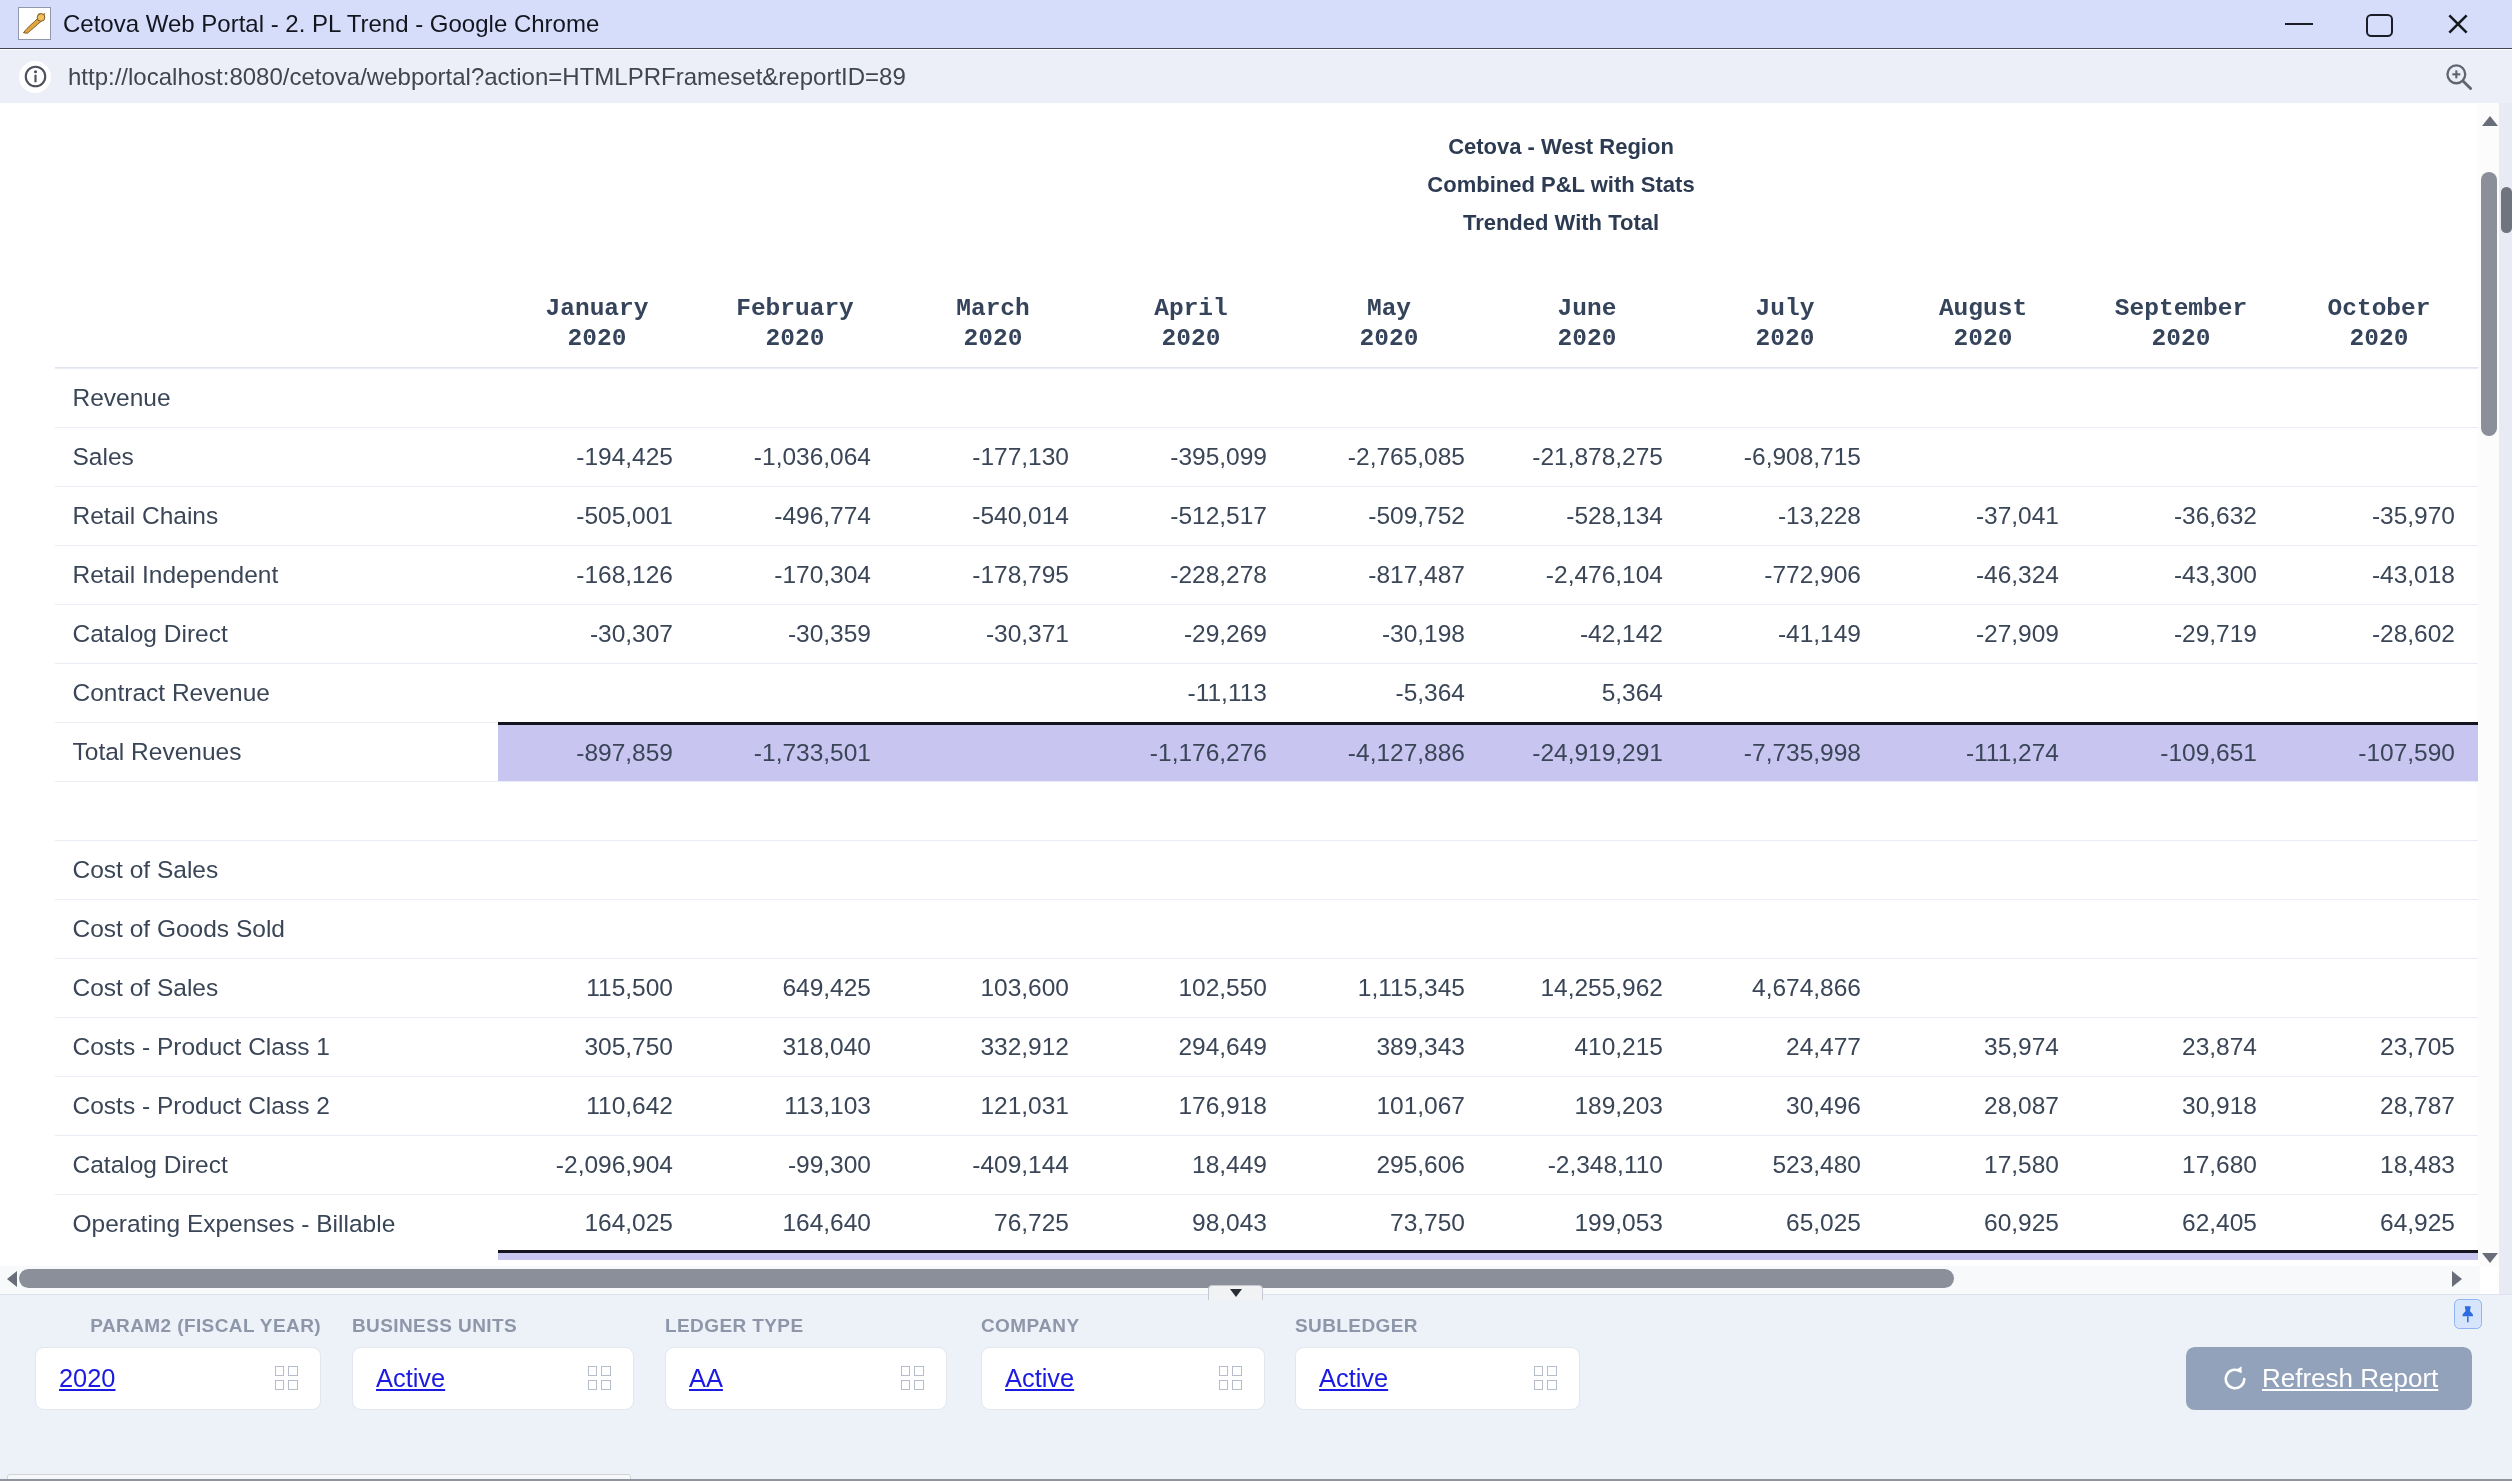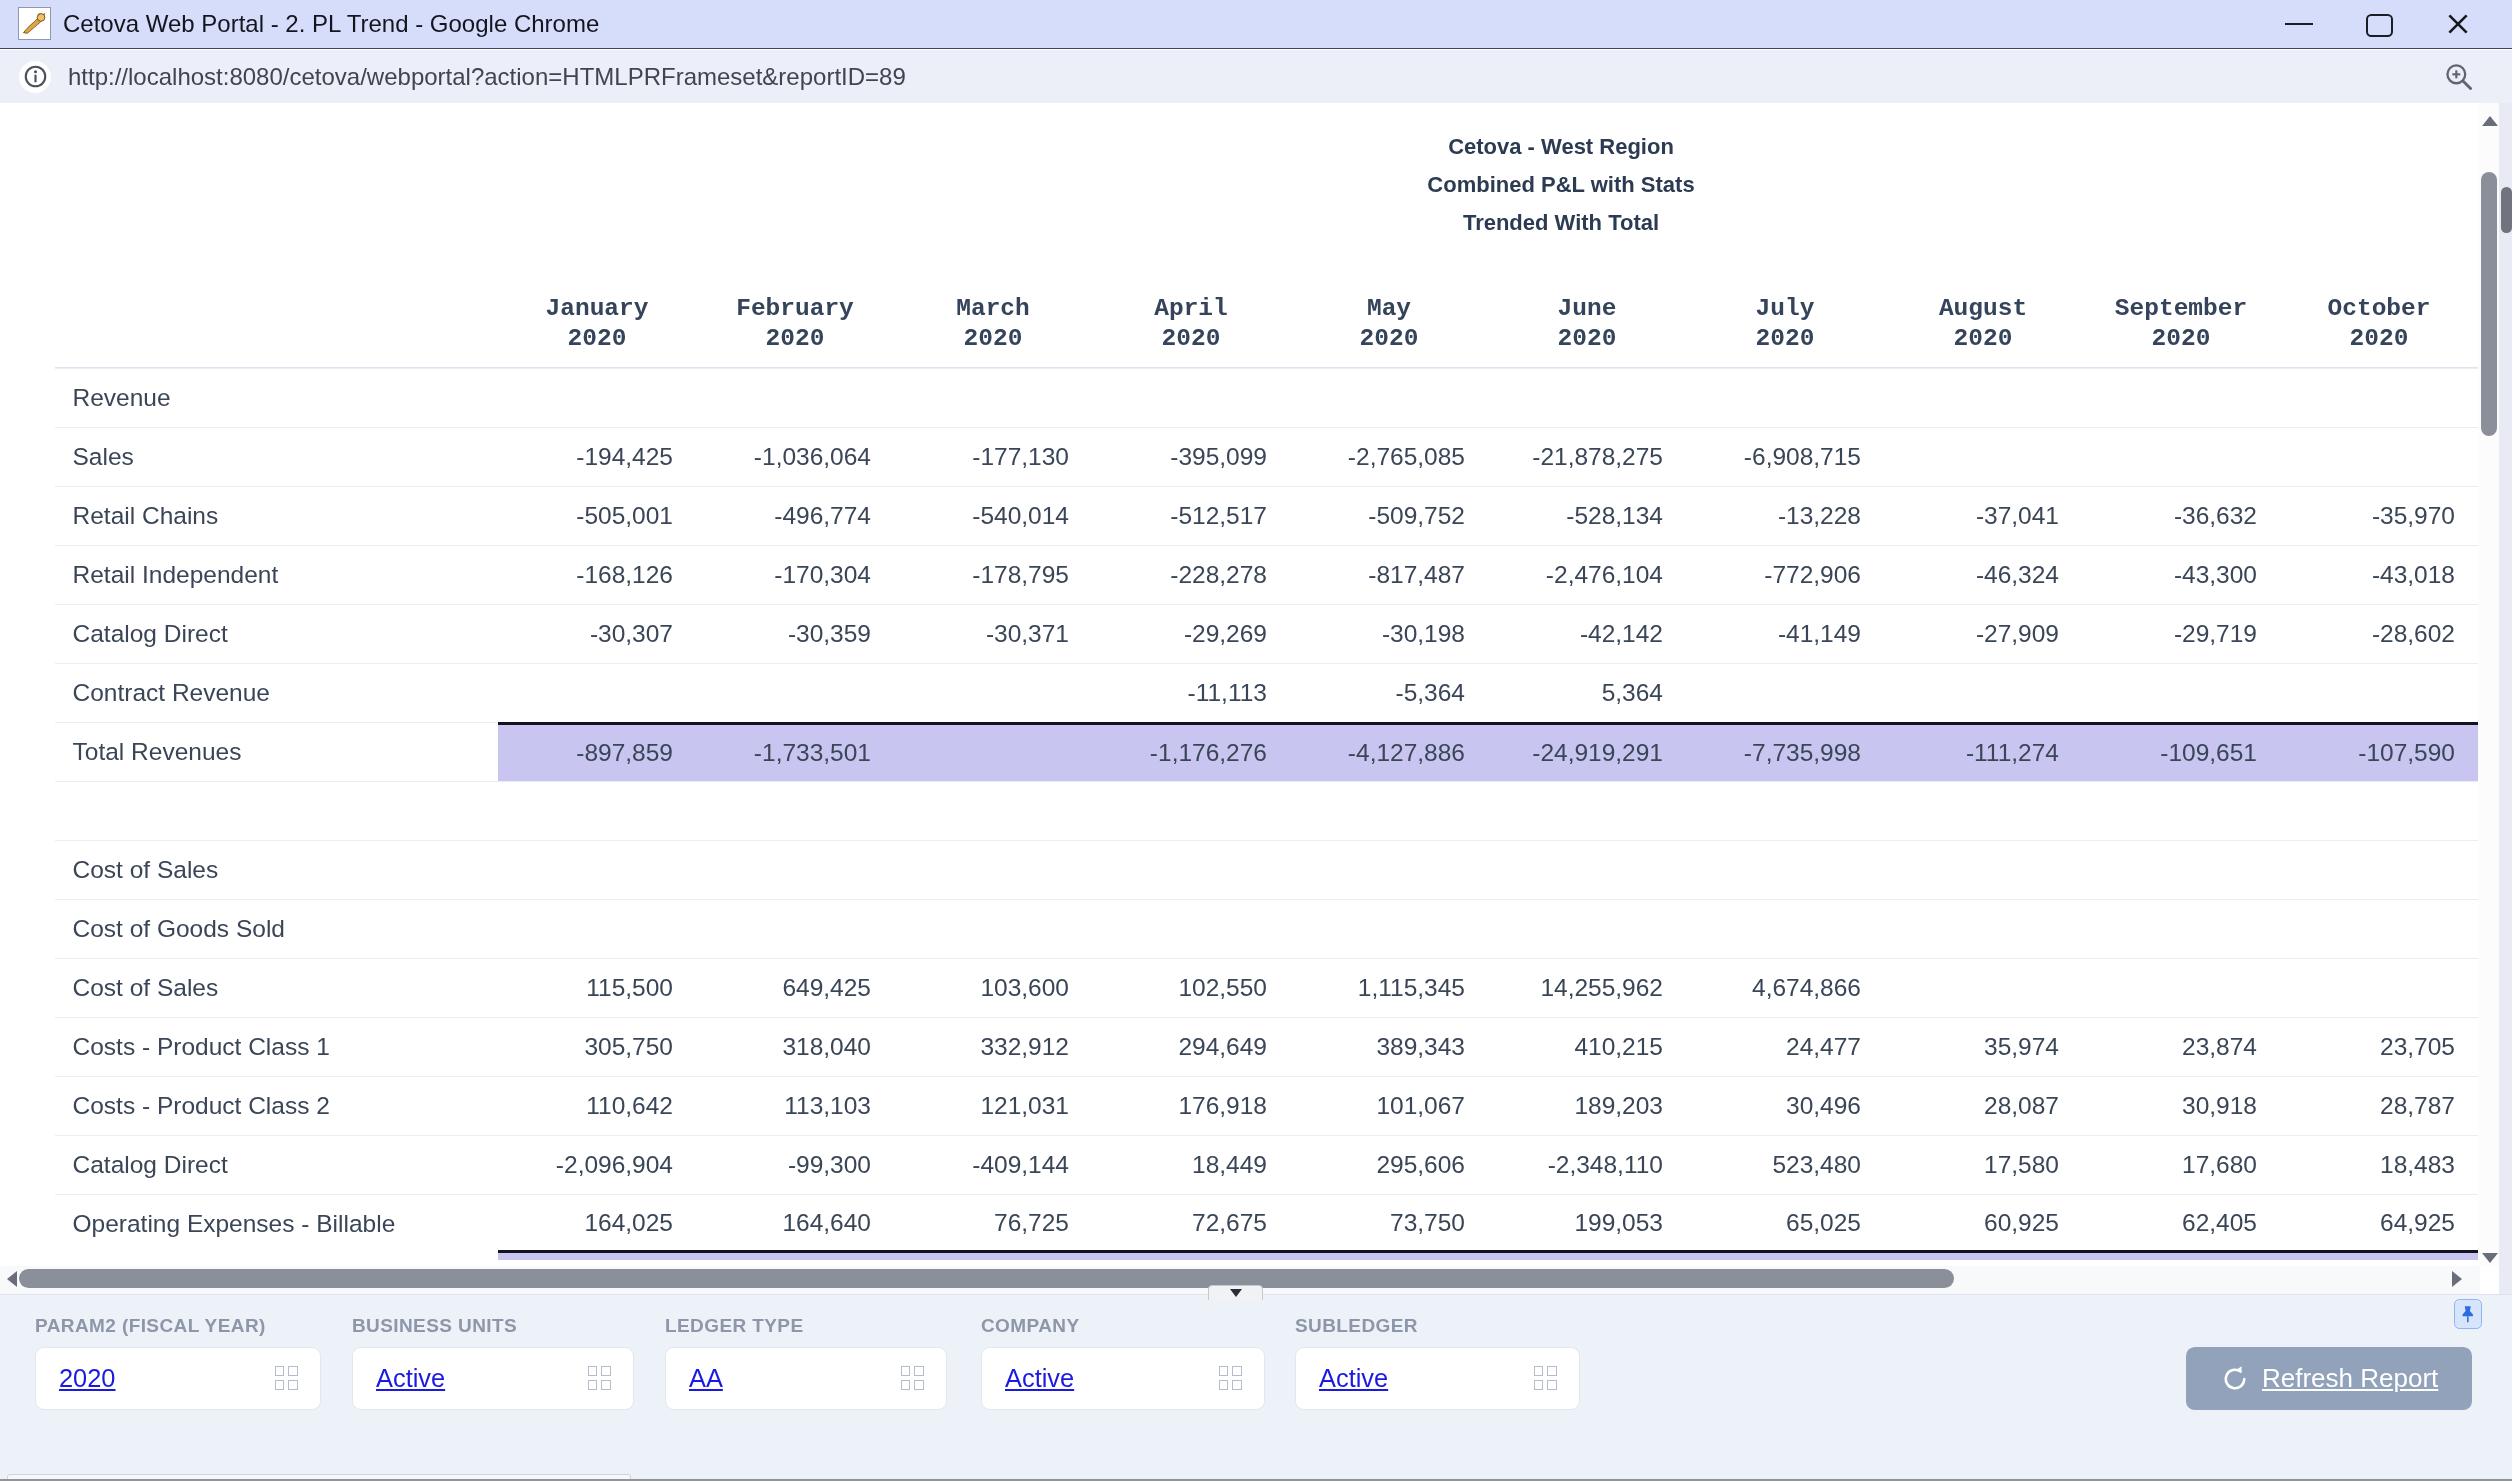--- a/index.html
+++ b/index.html
@@ -98,21 +98,21 @@
   }
   .param-link{
     position:absolute;left:23px;top:0;height:61px;line-height:61px;
     font-size:25.4px;color:#1b1ae2;text-decoration:underline;white-space:nowrap;
   }
   .grid-icon{
     position:absolute;right:21px;top:18.4px;width:24.5px;height:24.5px;
     display:grid;grid-template-columns:9.6px 9.6px;grid-template-rows:9.6px 9.6px;gap:4.4px;
   }
   .grid-icon span{border:1.8px solid #b6bdca;box-sizing:border-box;background:#fff;}
-  .p0{left:35px;width:286px;} .p1{left:352px;width:282px;} .p2{left:665px;width:282px;}
+  .p0{left:35px;width:286px;text-align:right;} .p1{left:352px;width:282px;} .p2{left:665px;width:282px;}
   .p3{left:981px;width:284px;} .p4{left:1295px;width:285px;}
   .refresh-btn{
     position:absolute;left:2186px;top:1347px;width:286px;height:63px;z-index:11;
     background:#92a2ba;border:none;border-radius:8.8px;color:#ffffff;
     font-size:26px;font-family:"Liberation Sans",sans-serif;
     display:flex;align-items:center;justify-content:center;gap:12.3px;cursor:pointer;text-decoration:underline;
   }
   .pin-btn{
     position:absolute;left:2454px;top:1299px;width:28px;height:30px;z-index:12;
     background:#d7e5fc;border:1.8px solid #8fb5f2;border-radius:5.3px;box-sizing:border-box;
@@ -366,21 +366,21 @@
     <div class="cell num">295,606</div>
     <div class="cell num">-2,348,110</div>
     <div class="cell num">523,480</div>
     <div class="cell num">17,580</div>
     <div class="cell num">17,680</div>
     <div class="cell num">18,483</div>
     <div class="cell label">Operating Expenses - Billable</div>
     <div class="cell num lastcell">164,025</div>
     <div class="cell num lastcell">164,640</div>
     <div class="cell num lastcell">76,725</div>
-    <div class="cell num lastcell">72,675</div>
+    <div class="cell num lastcell">98,043</div>
     <div class="cell num lastcell">73,750</div>
     <div class="cell num lastcell">199,053</div>
     <div class="cell num lastcell">65,025</div>
     <div class="cell num lastcell">60,925</div>
     <div class="cell num lastcell">62,405</div>
     <div class="cell num lastcell">64,925</div>
     <div class="cell sliver-label"></div>
     <div class="cell sliver"></div>
     <div class="cell sliver"></div>
     <div class="cell sliver"></div>

